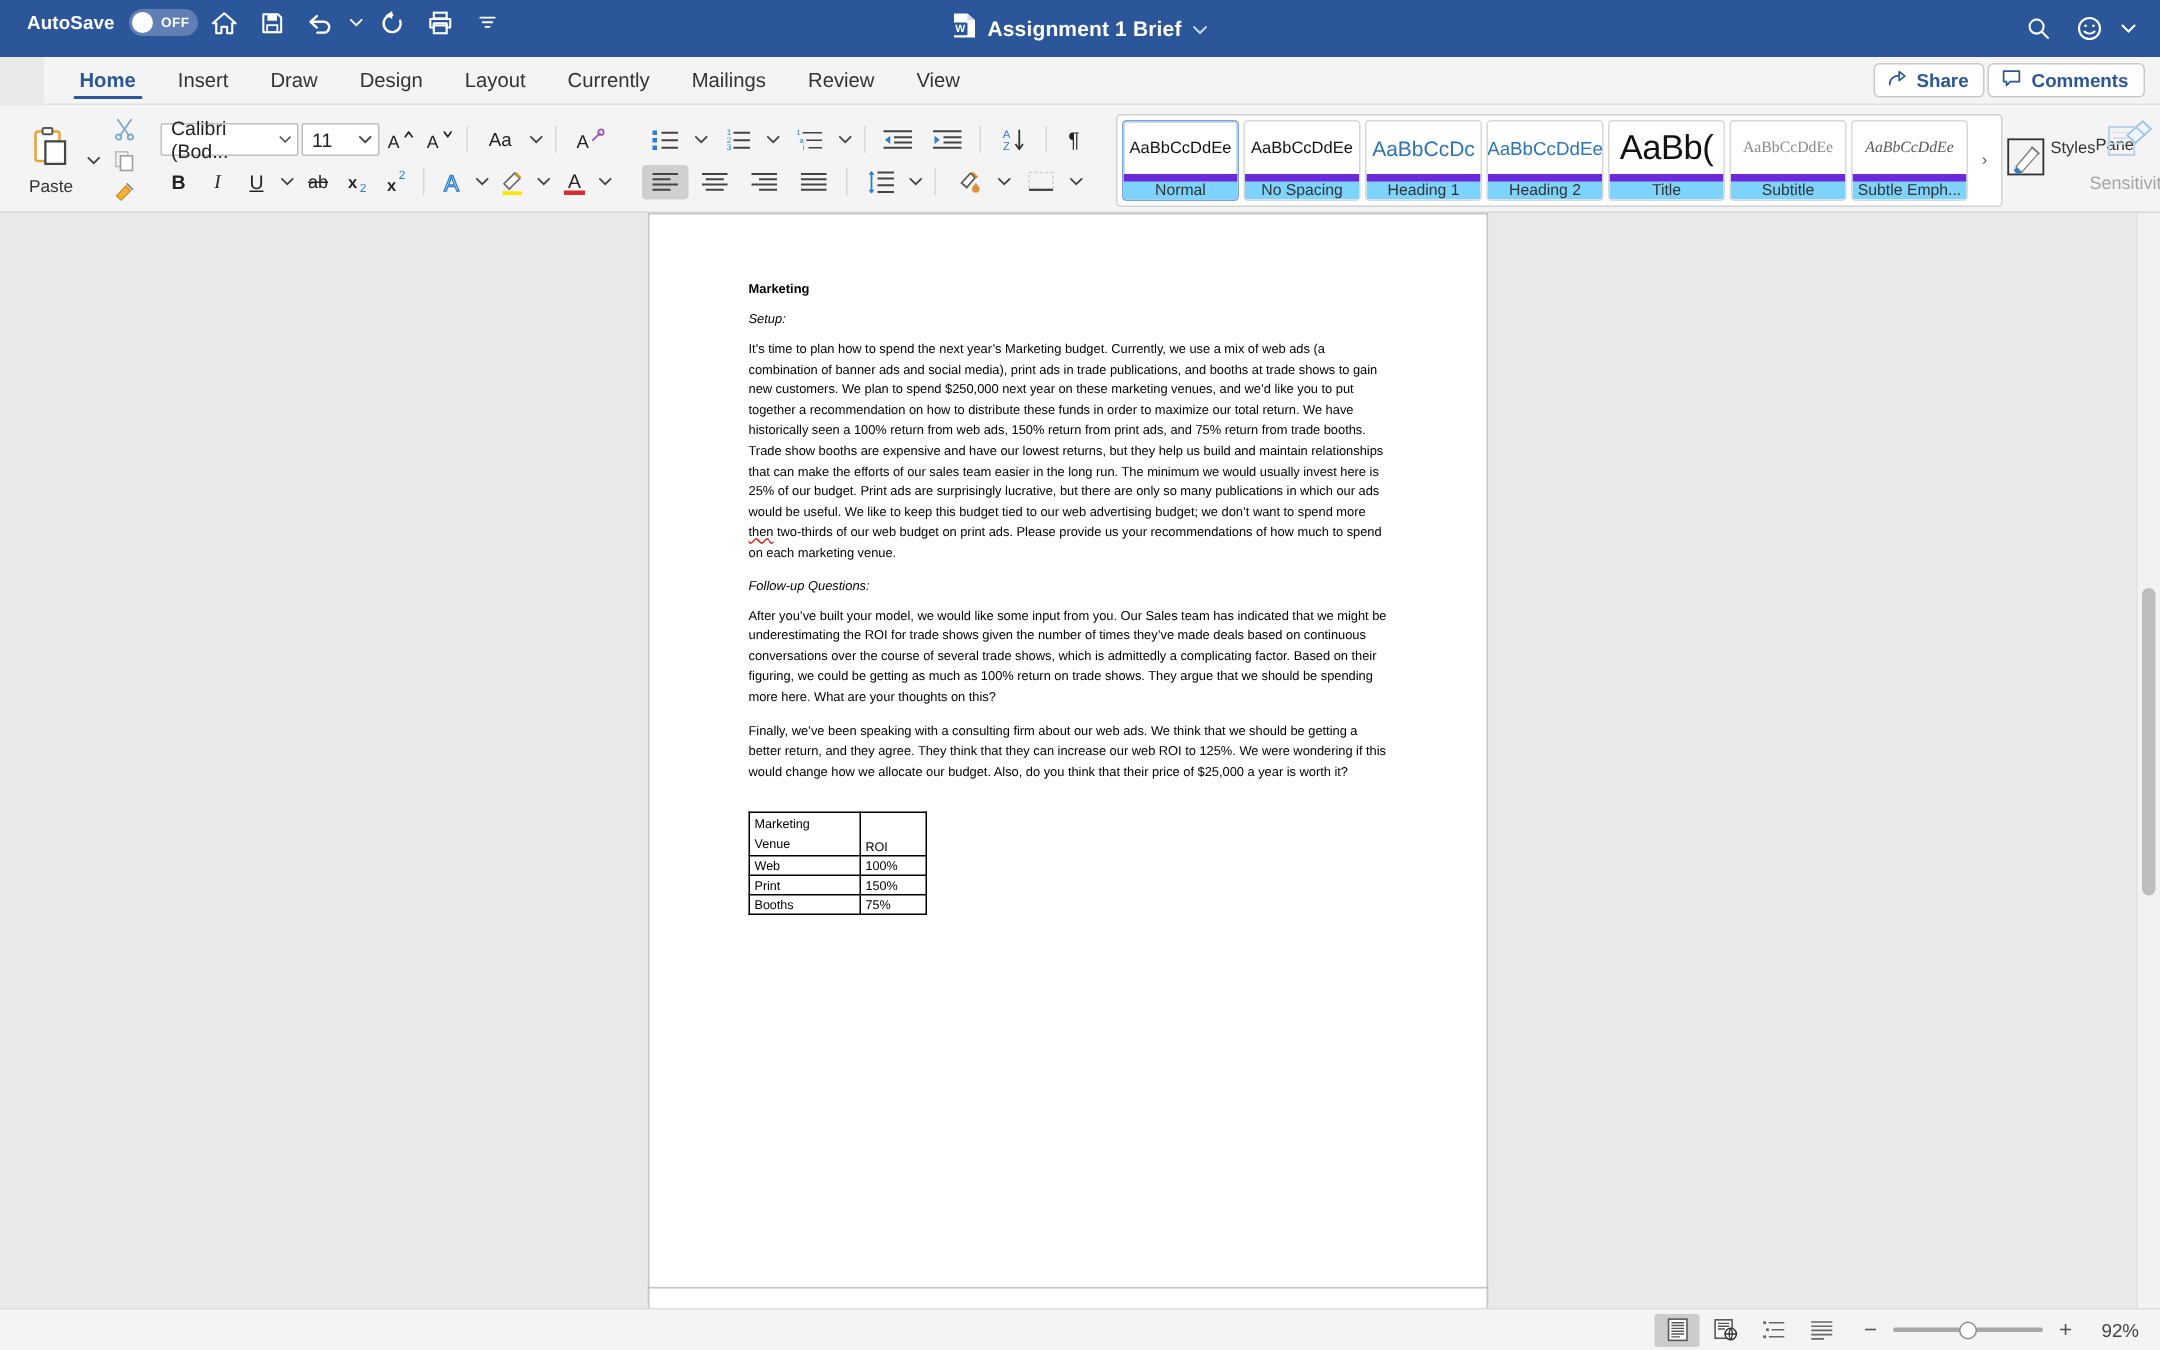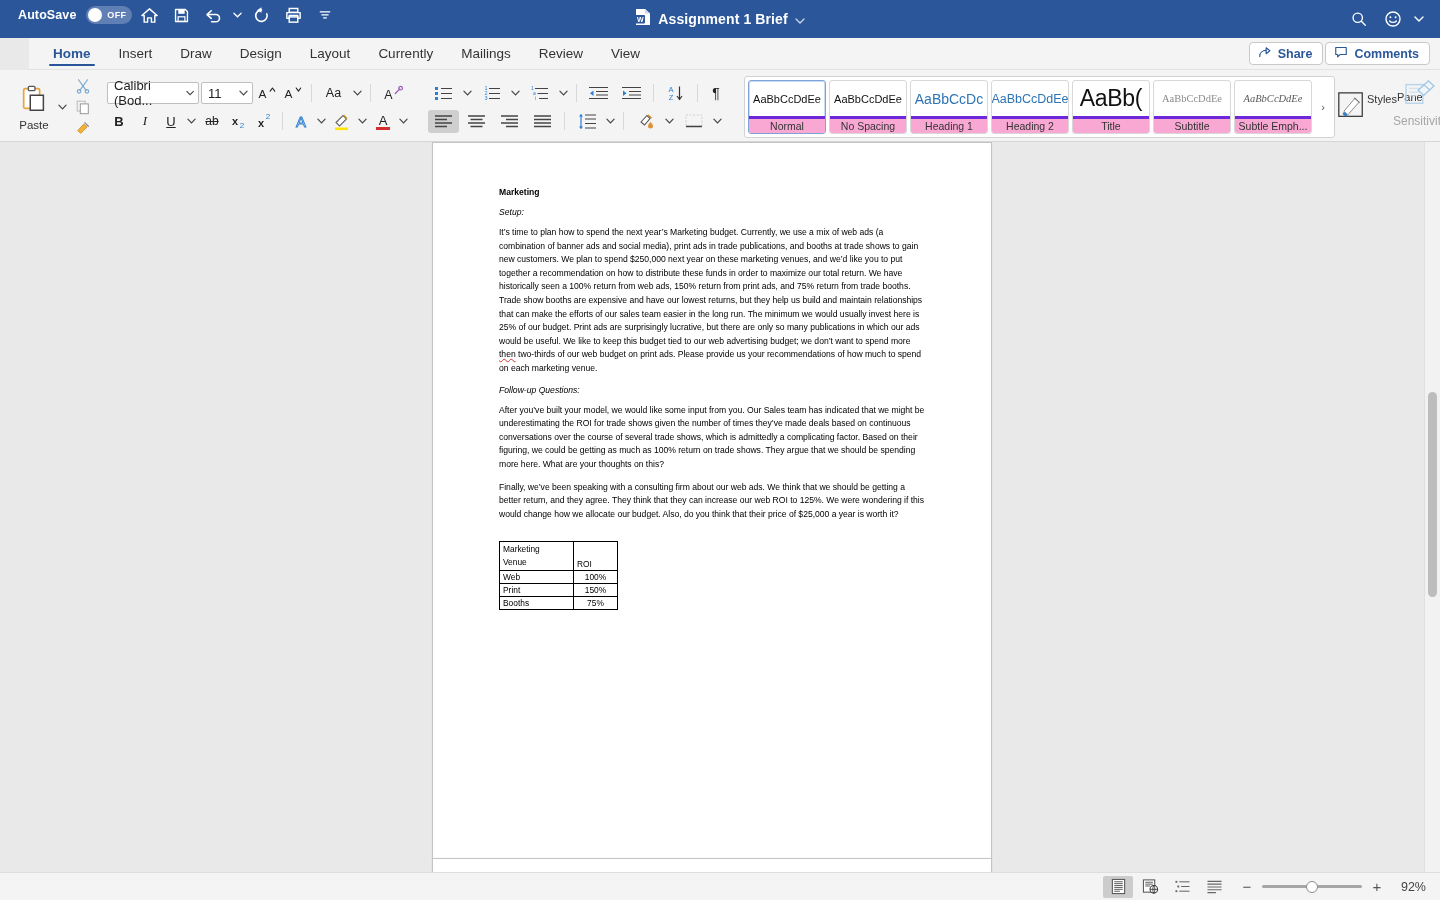--- a/index.html
+++ b/index.html
@@ -135,23 +135,23 @@
     width: 78px; border: 1px solid #d8d8d8; border-radius: 3px;
     background: #fff; display: flex; flex-direction: column;
     cursor: pointer; overflow: hidden;
   }
   .style-card.sel { border: 1.6px solid #7fa3d6; box-shadow: 0 0 0 1px #c7dbf2 inset; }
   .style-prev {
     flex: 1; display: flex; align-items: center; justify-content: center;
     font-size: 11px; color: #111; white-space: nowrap; overflow: hidden;
   }
   .style-name {
-    height: 17px; border-top: 3px solid #6d28d9; font-size: 10.5px;
+    height: 17px; border-top: 5px solid #6d28d9; font-size: 10.5px;
     color: #333; display: flex; align-items: center; justify-content: center;
-    white-space: nowrap; overflow: hidden; background: #f9a8d4;
+    white-space: nowrap; overflow: hidden; background: #7dd3fc;
   }
   .sp-h1 { color: #2e74b5; font-size: 14px; font-family: "Liberation Sans", sans-serif;}
   .sp-h2 { color: #2e74b5; font-size: 12.5px; }
   .sp-title { font-size: 23px; color: #111; font-family: "Liberation Sans", sans-serif; letter-spacing:-.3px;}
   .sp-sub { color: #8c8c8c; font-size: 10.5px; font-family: "Liberation Serif", serif;}
   .sp-emph { color: #5b5b5b; font-size: 10.5px; font-style: italic; font-family: "Liberation Serif", serif;}
   .gal-more {
     width: 16px; display: flex; align-items: center; justify-content: center;
     cursor: pointer; font-size: 11px; color: #555;
   }
@@ -191,21 +191,21 @@
     text-underline-offset: 1.2px;
   }
   
   .doc-table {
     border-collapse: collapse; margin-top: 20px; font-size: 8.4px;
     table-layout: fixed;
   }
   .doc-table td { border: 1px solid #000; padding: 1px 3px; height: 13px; vertical-align: top;}
   .col-a { width: 74px; }
   .col-b { width: 44px; }
-  .num { text-align: center; }
+  .num { text-align: left; }
   .hdr-cell { line-height: 13px; }
 
   
   .vscroll {
     position: absolute; right: 0; top: 142px; bottom: 28px; width: 16px;
     background: #f2f2f2; border-left: 1px solid #e0e0e0;
   }
   .vthumb {
     position: absolute; left: 3px; width: 9px; top: 250px; height: 205px;
     background: #bdbdbd; border-radius: 5px; cursor: pointer;

